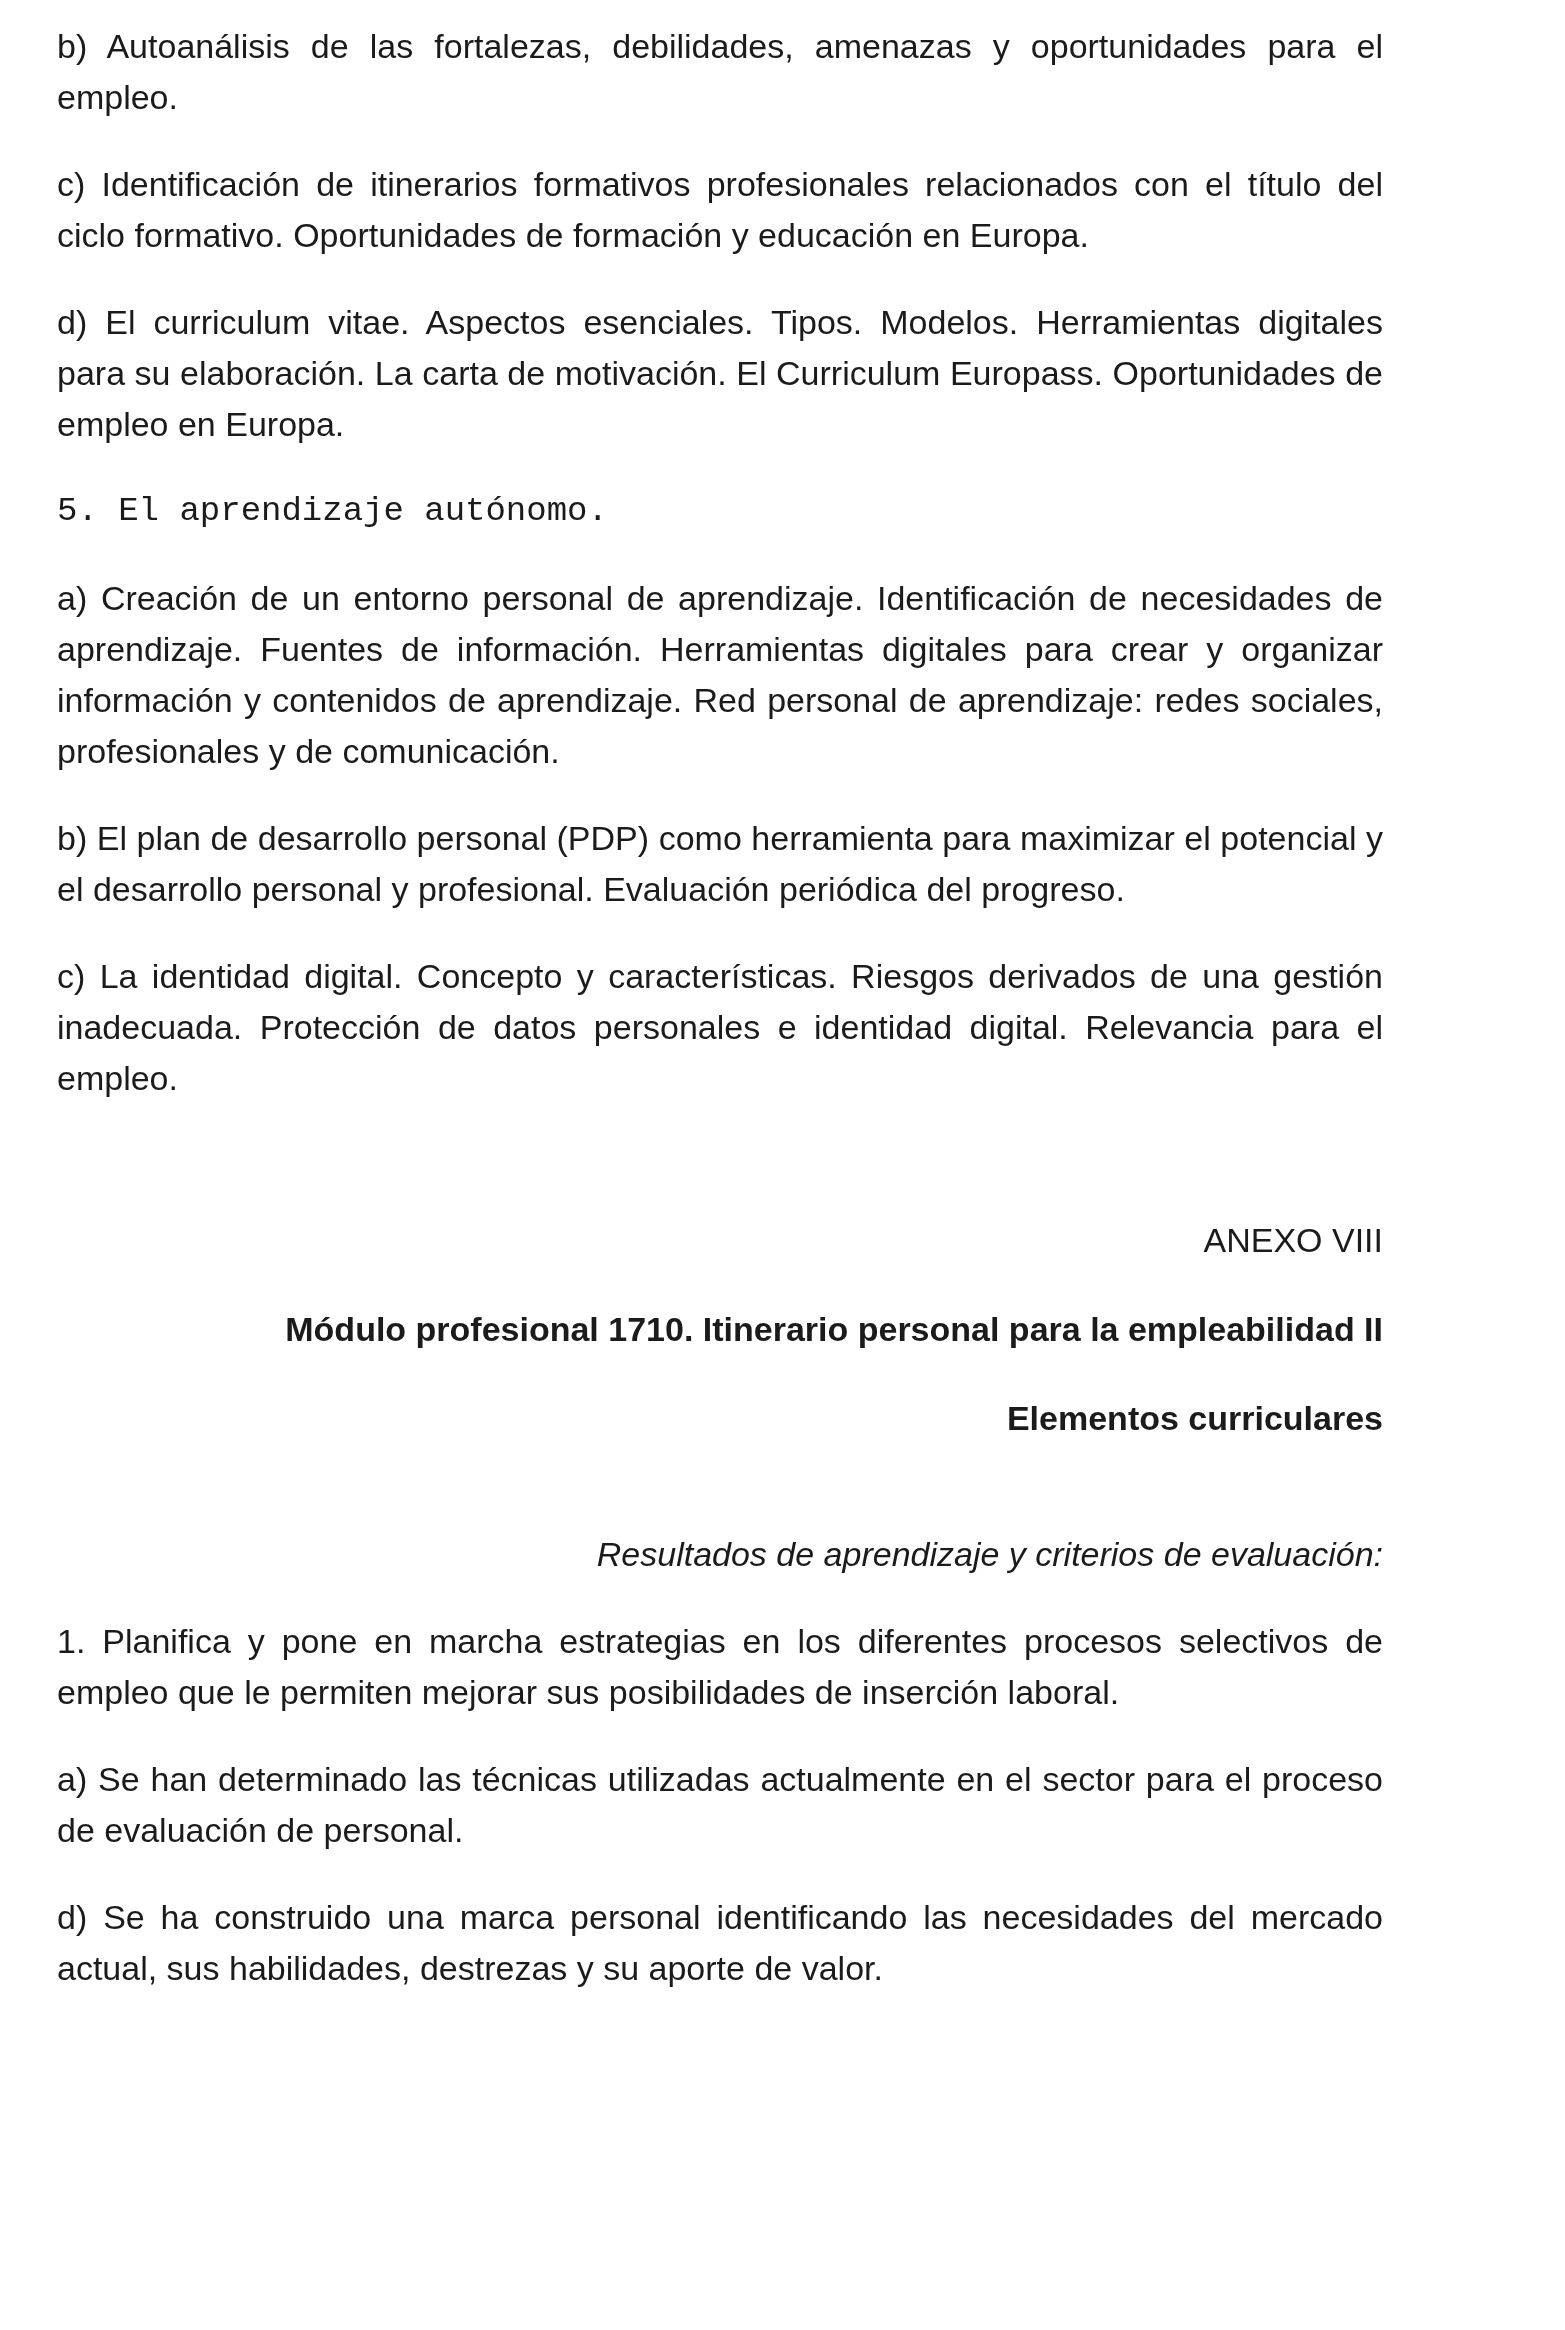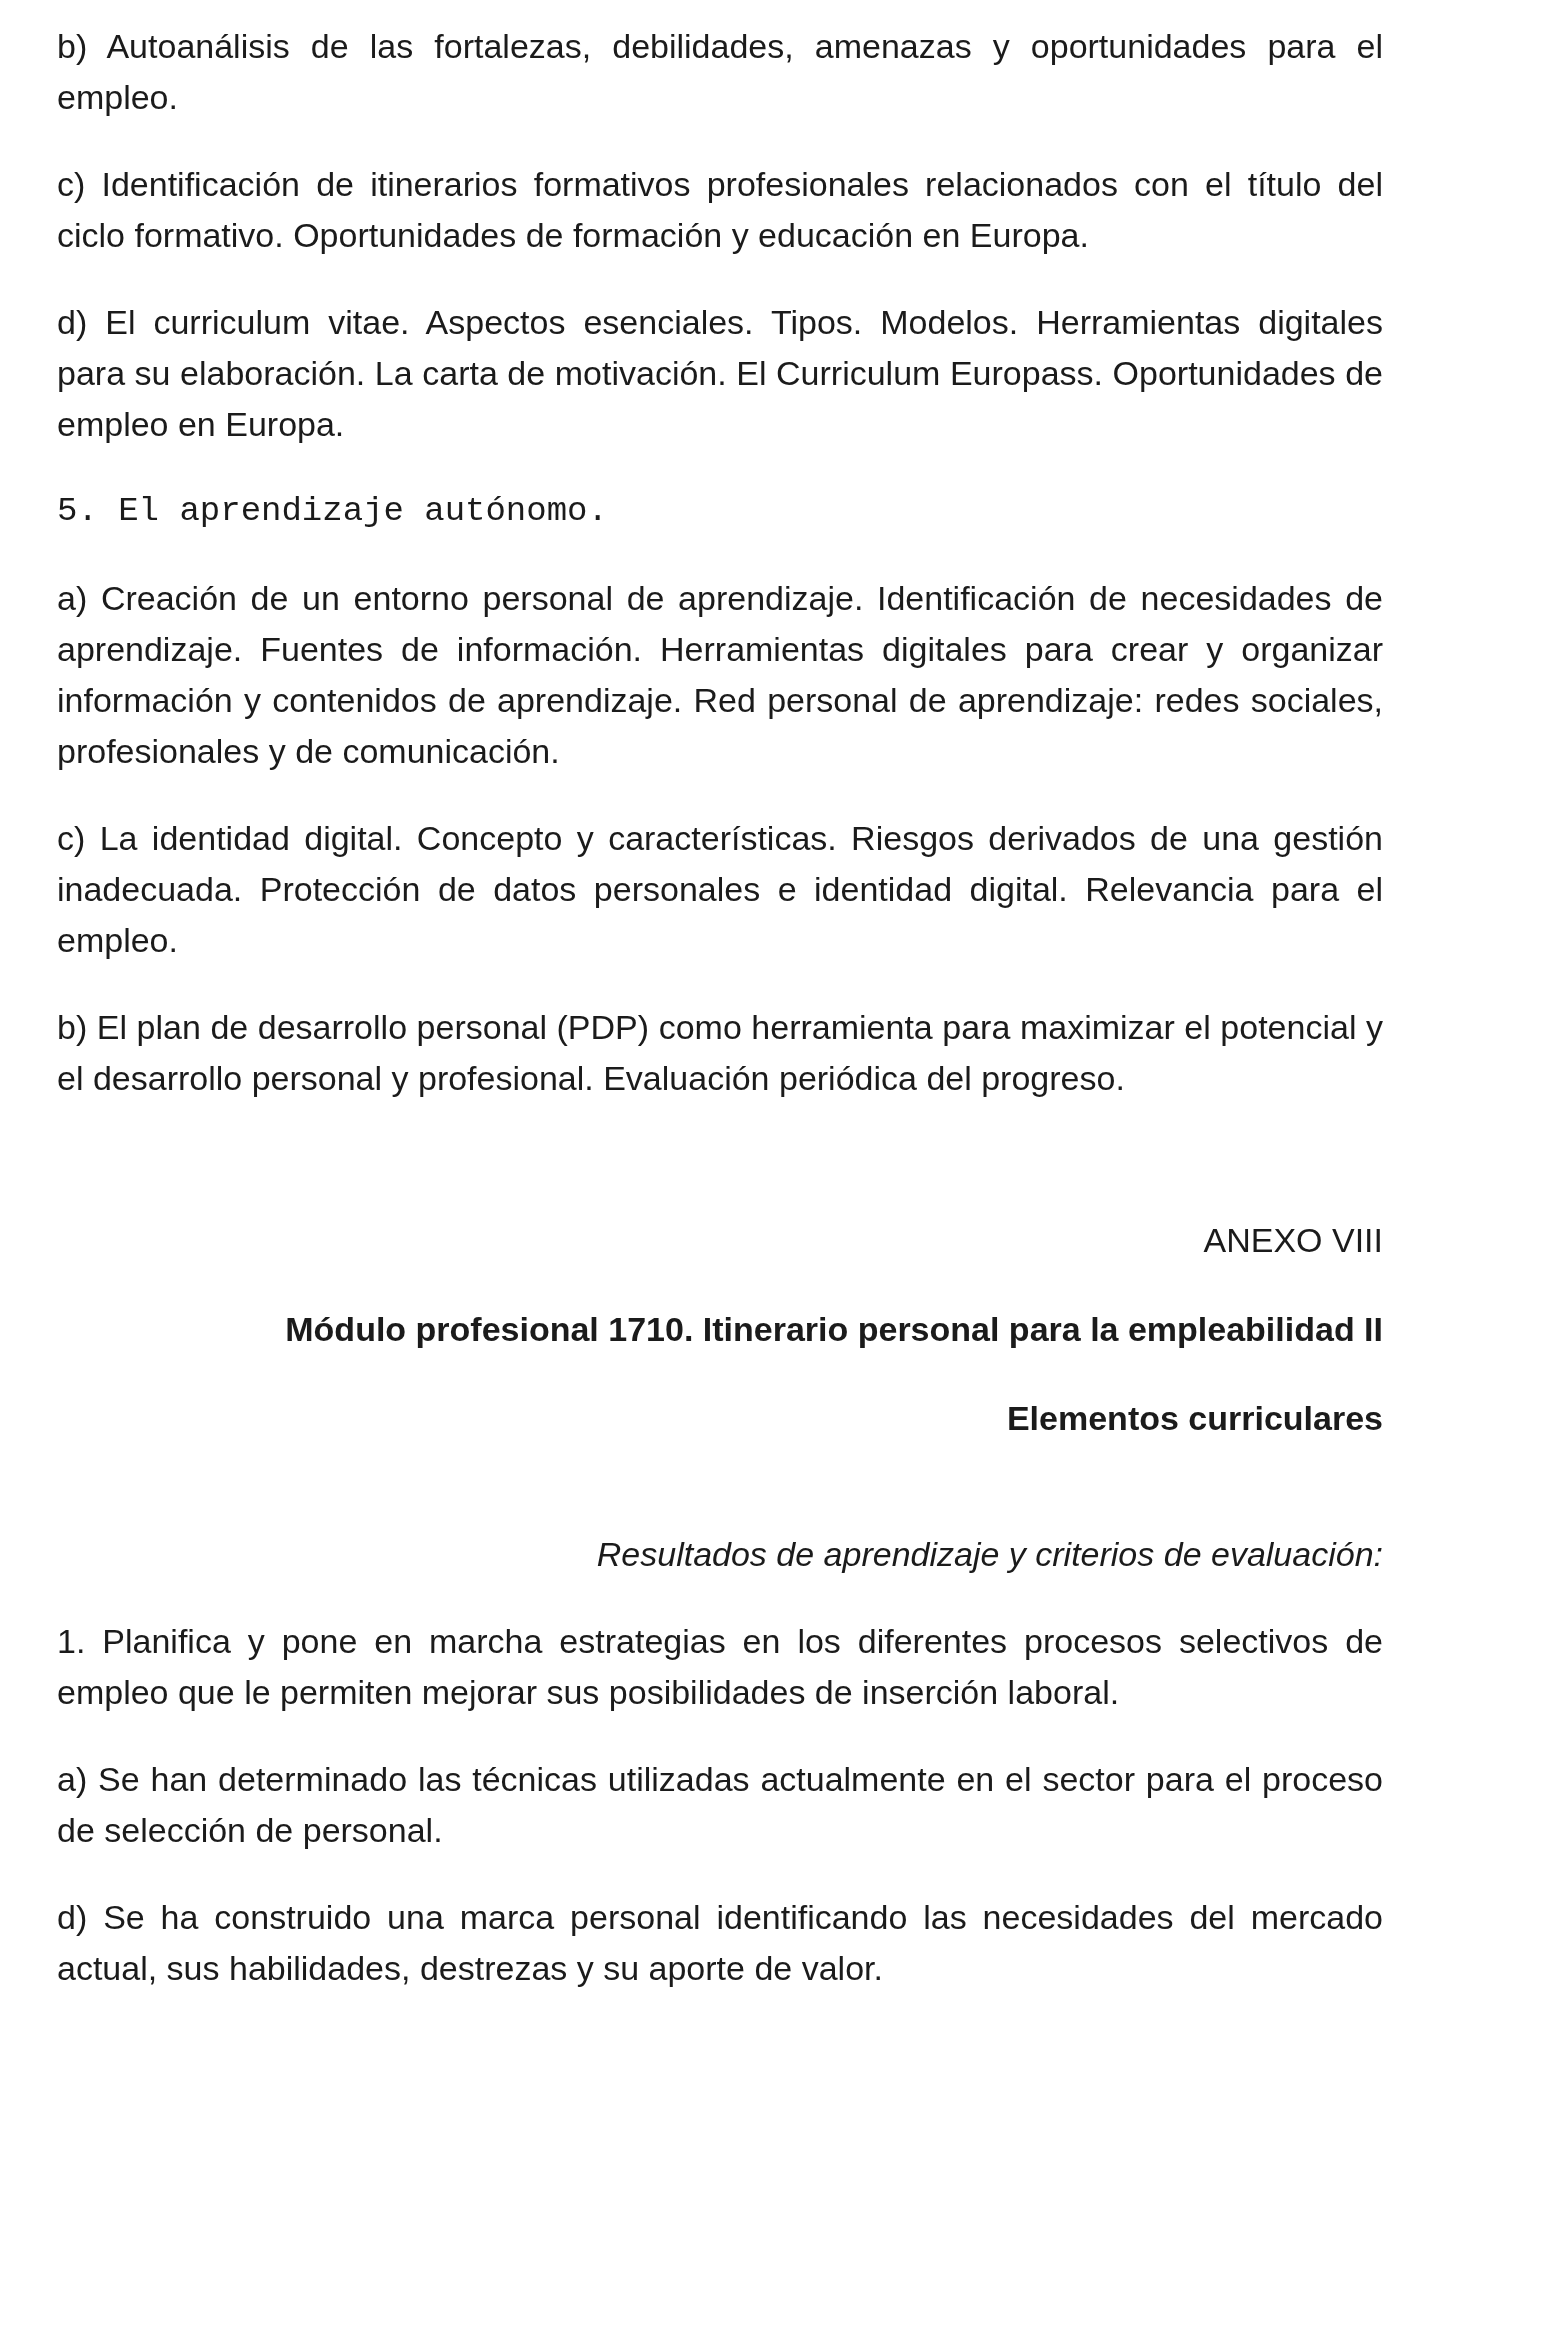--- a/index.html
+++ b/index.html
@@ -54,27 +54,27 @@
 </head>
 <body>
 
 <div class="page">
 
   <p class="para">b) Autoanálisis de las fortalezas, debilidades, amenazas y oportunidades para el empleo.</p>
   <p class="para">c) Identificación de itinerarios formativos profesionales relacionados con el título del ciclo formativo. Oportunidades de formación y educación en Europa.</p>
   <p class="para">d) El curriculum vitae. Aspectos esenciales. Tipos. Modelos. Herramientas digitales para su elaboración. La carta de motivación. El Curriculum Europass. Oportunidades de empleo en Europa.</p>
   <p class="para no-justify">5. El aprendizaje autónomo.</p>
   <p class="para">a) Creación de un entorno personal de aprendizaje. Identificación de necesidades de aprendizaje. Fuentes de información. Herramientas digitales para crear y organizar información y contenidos de aprendizaje. Red personal de aprendizaje: redes sociales, profesionales y de comunicación.</p>
+  <p class="para">b) El plan de desarrollo personal (PDP) como herramienta para maximizar el potencial y el desarrollo personal y profesional. Evaluación periódica del progreso.</p>
   <p class="para">c) La identidad digital. Concepto y características. Riesgos derivados de una gestión inadecuada. Protección de datos personales e identidad digital. Relevancia para el empleo.</p>
-  <p class="para">b) El plan de desarrollo personal (PDP) como herramienta para maximizar el potencial y el desarrollo personal y profesional. Evaluación periódica del progreso.</p>
 
   <p class="heading-center annex-title">ANEXO VIII</p>
   <p class="heading-center bold">Módulo profesional 1710. Itinerario personal para la empleabilidad II</p>
   <p class="heading-center bold">Elementos curriculares</p>
 
   <p class="results-heading">Resultados de aprendizaje y criterios de evaluación:</p>
 
   <p class="para">1. Planifica y pone en marcha estrategias en los diferentes procesos selectivos de empleo que le permiten mejorar sus posibilidades de inserción laboral.</p>
-  <p class="para">a) Se han determinado las técnicas utilizadas actualmente en el sector para el proceso de selección de personal.</p>
+  <p class="para">a) Se han determinado las técnicas utilizadas actualmente en el sector para el proceso de evaluación de personal.</p>
   <p class="para">d) Se ha construido una marca personal identificando las necesidades del mercado actual, sus habilidades, destrezas y su aporte de valor.</p>
 
 </div>
 
 
 </body></html>

